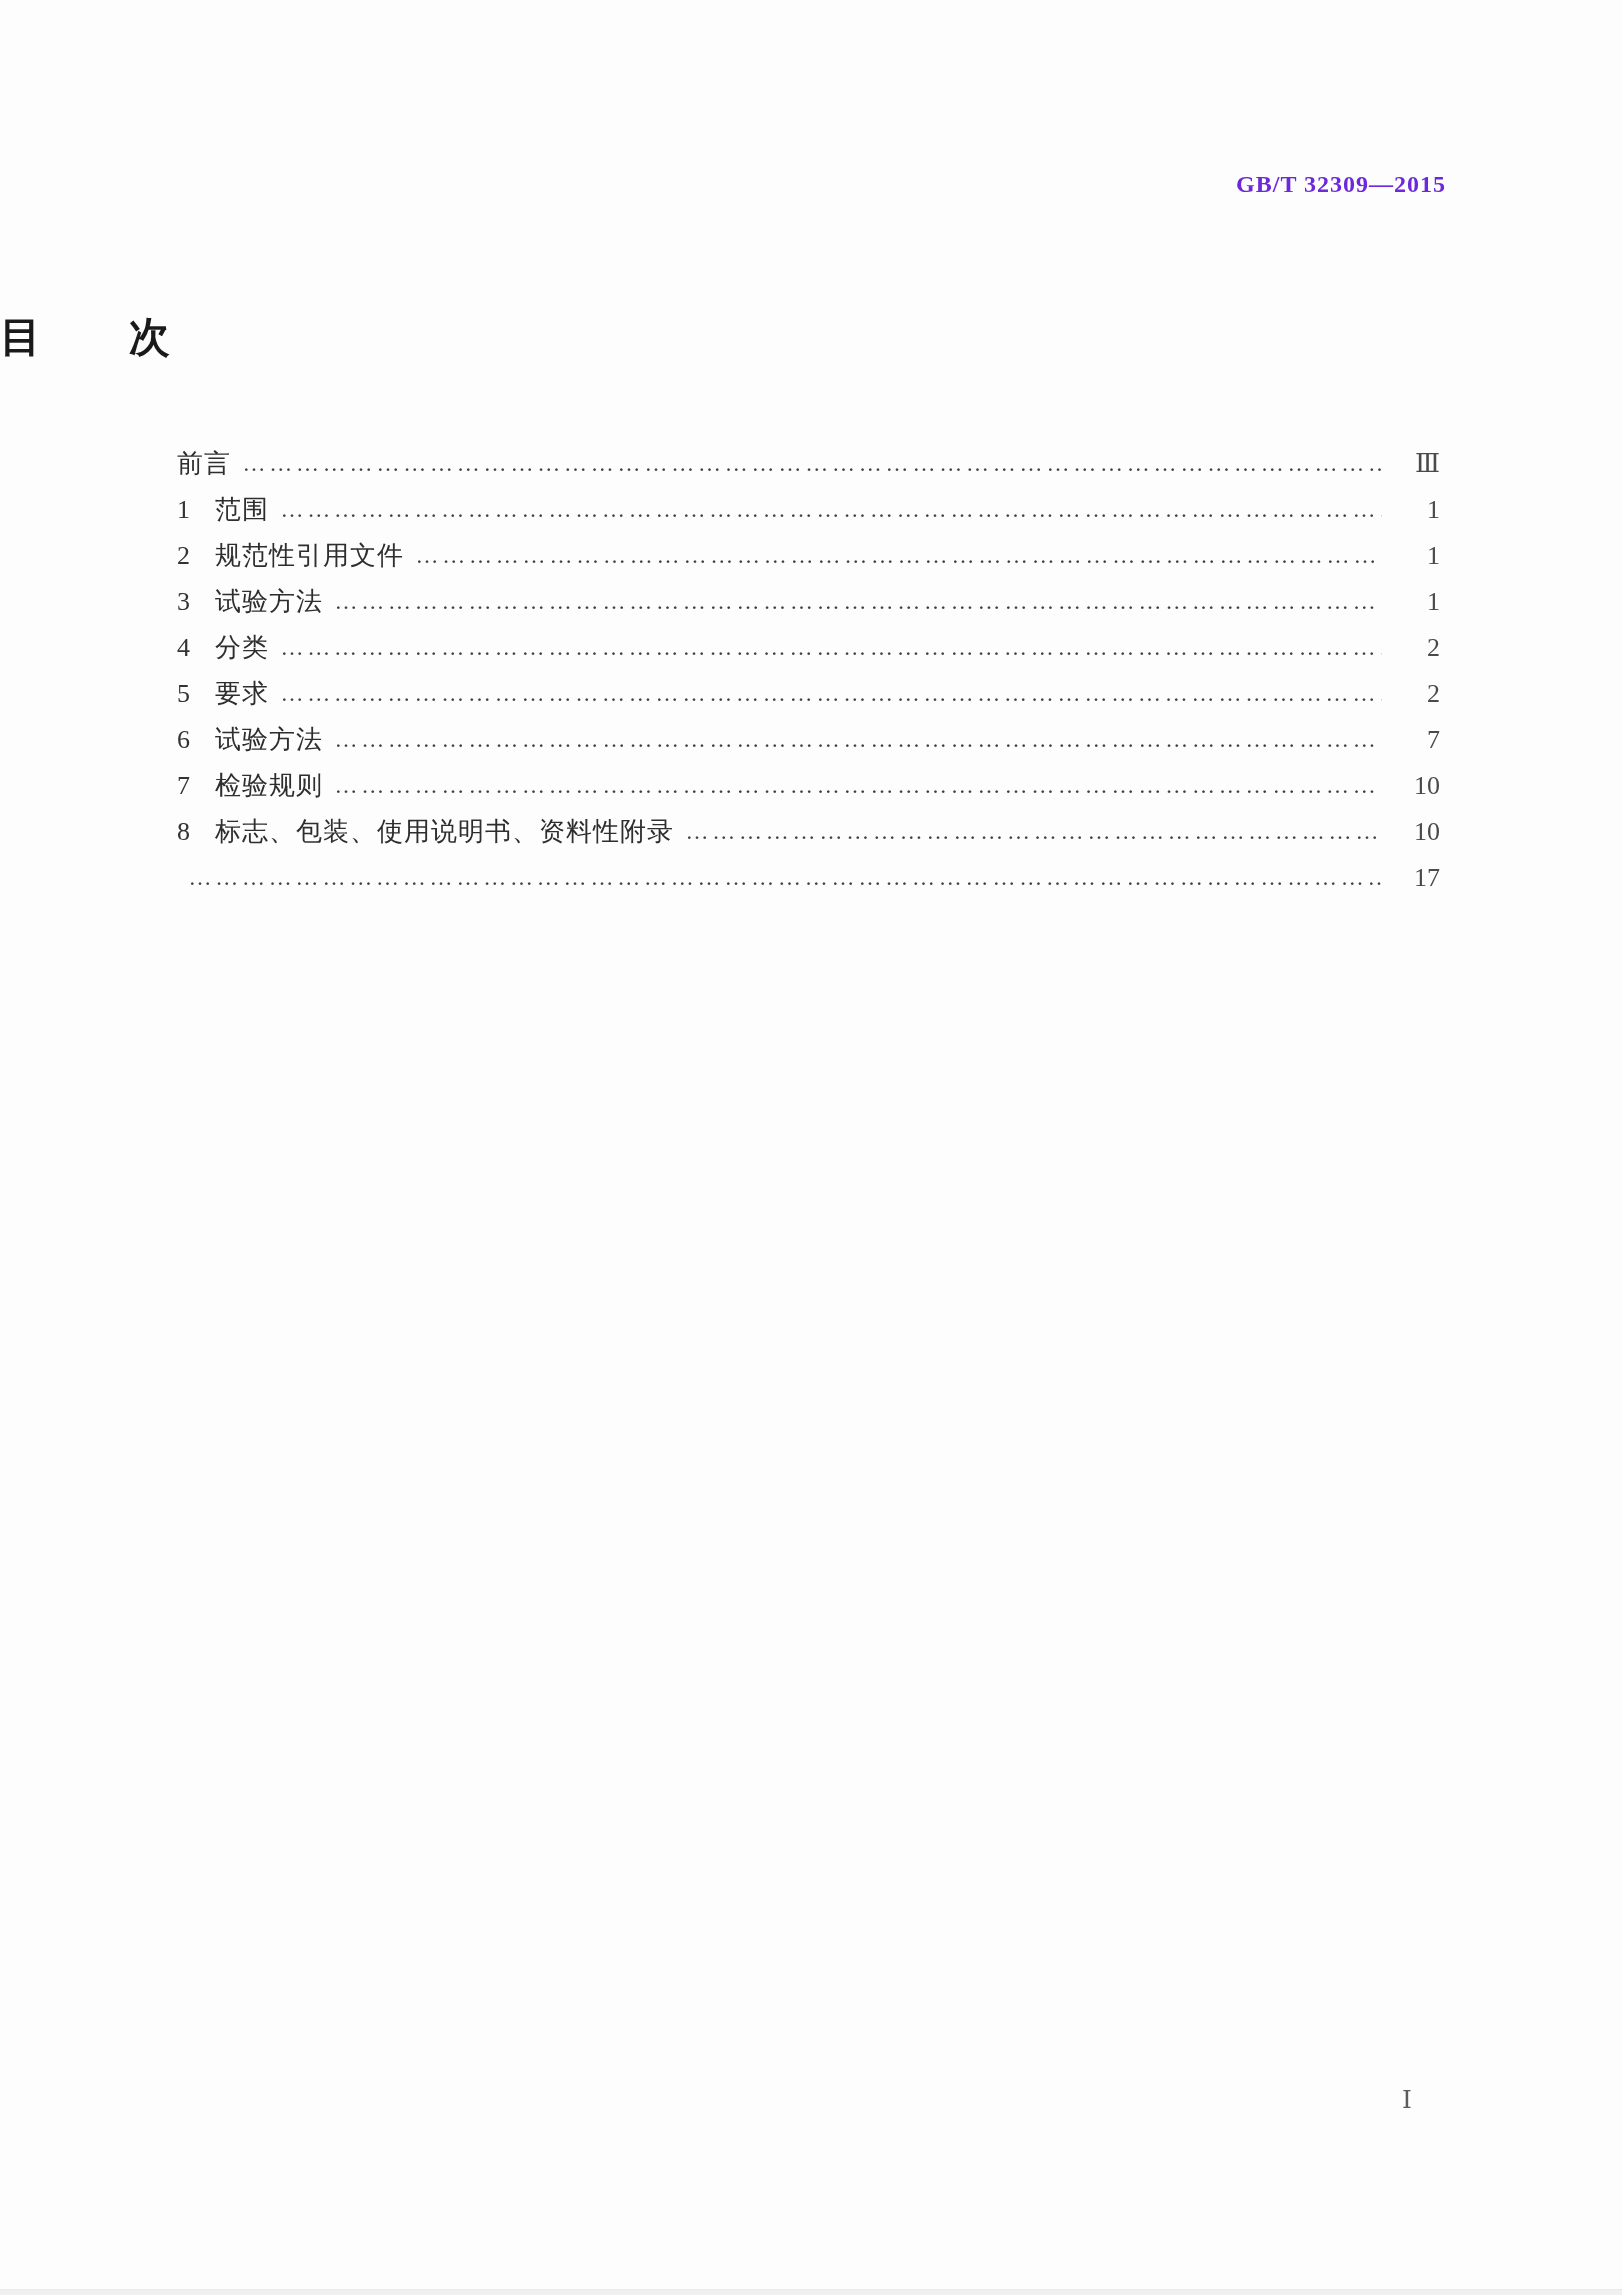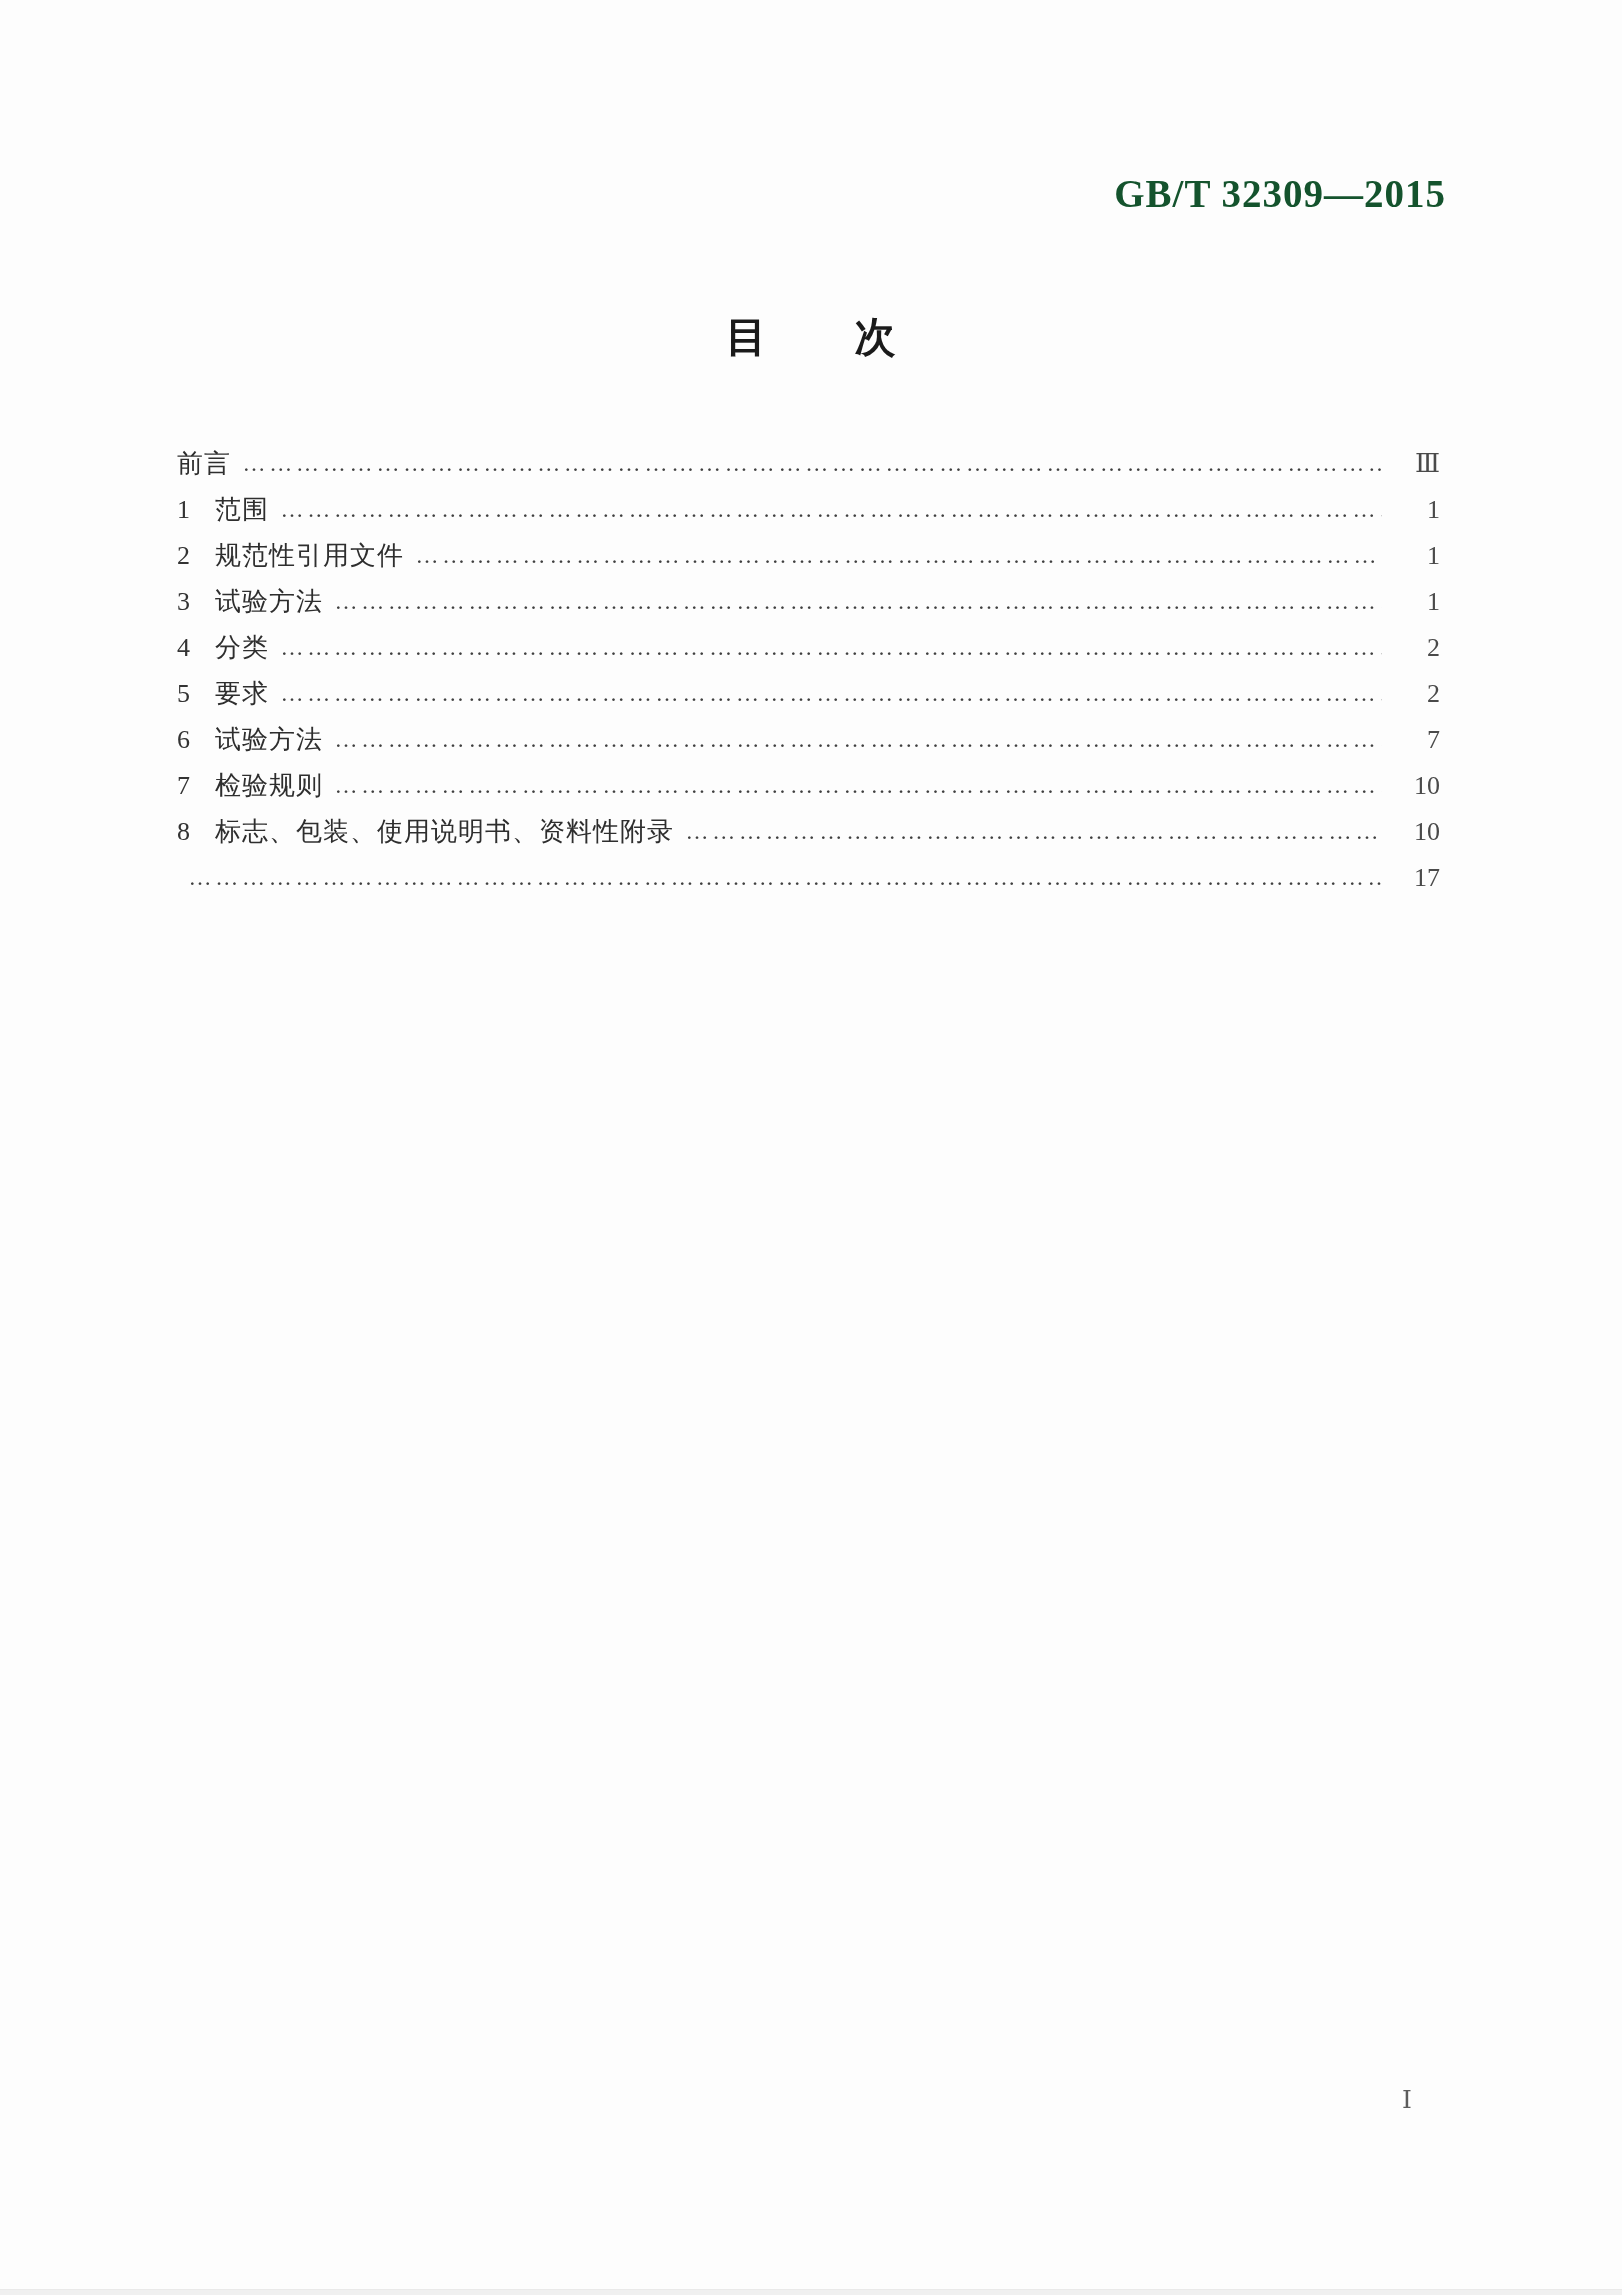--- a/index.html
+++ b/index.html
@@ -13,32 +13,32 @@
     height: 2295px;
     background: #fdfdfd;
     overflow: hidden;
     font-family: "Liberation Serif", "DejaVu Serif", serif;
     color: #2e2e2e;
   }
   .doc-header {
     position: absolute;
     top: 171px;
     right: 177px;
-    font-size: 39px;
+    font-size: 24px;
     font-weight: 700;
     letter-spacing: 1px;
-    color: #14532d;
+    color: #6d28d9;
     white-space: nowrap;
   }
   .doc-title {
     position: absolute;
     top: 310px;
     left: 0;
     width: 100%;
-    text-align: center;
+    text-align: left;
     font-size: 41px;
     font-weight: 700;
     color: #1a1a1a;
     letter-spacing: 1.9px;
     white-space: pre;
   }
   .toc-list {
     position: absolute;
     top: 441px;
     left: 177px;

